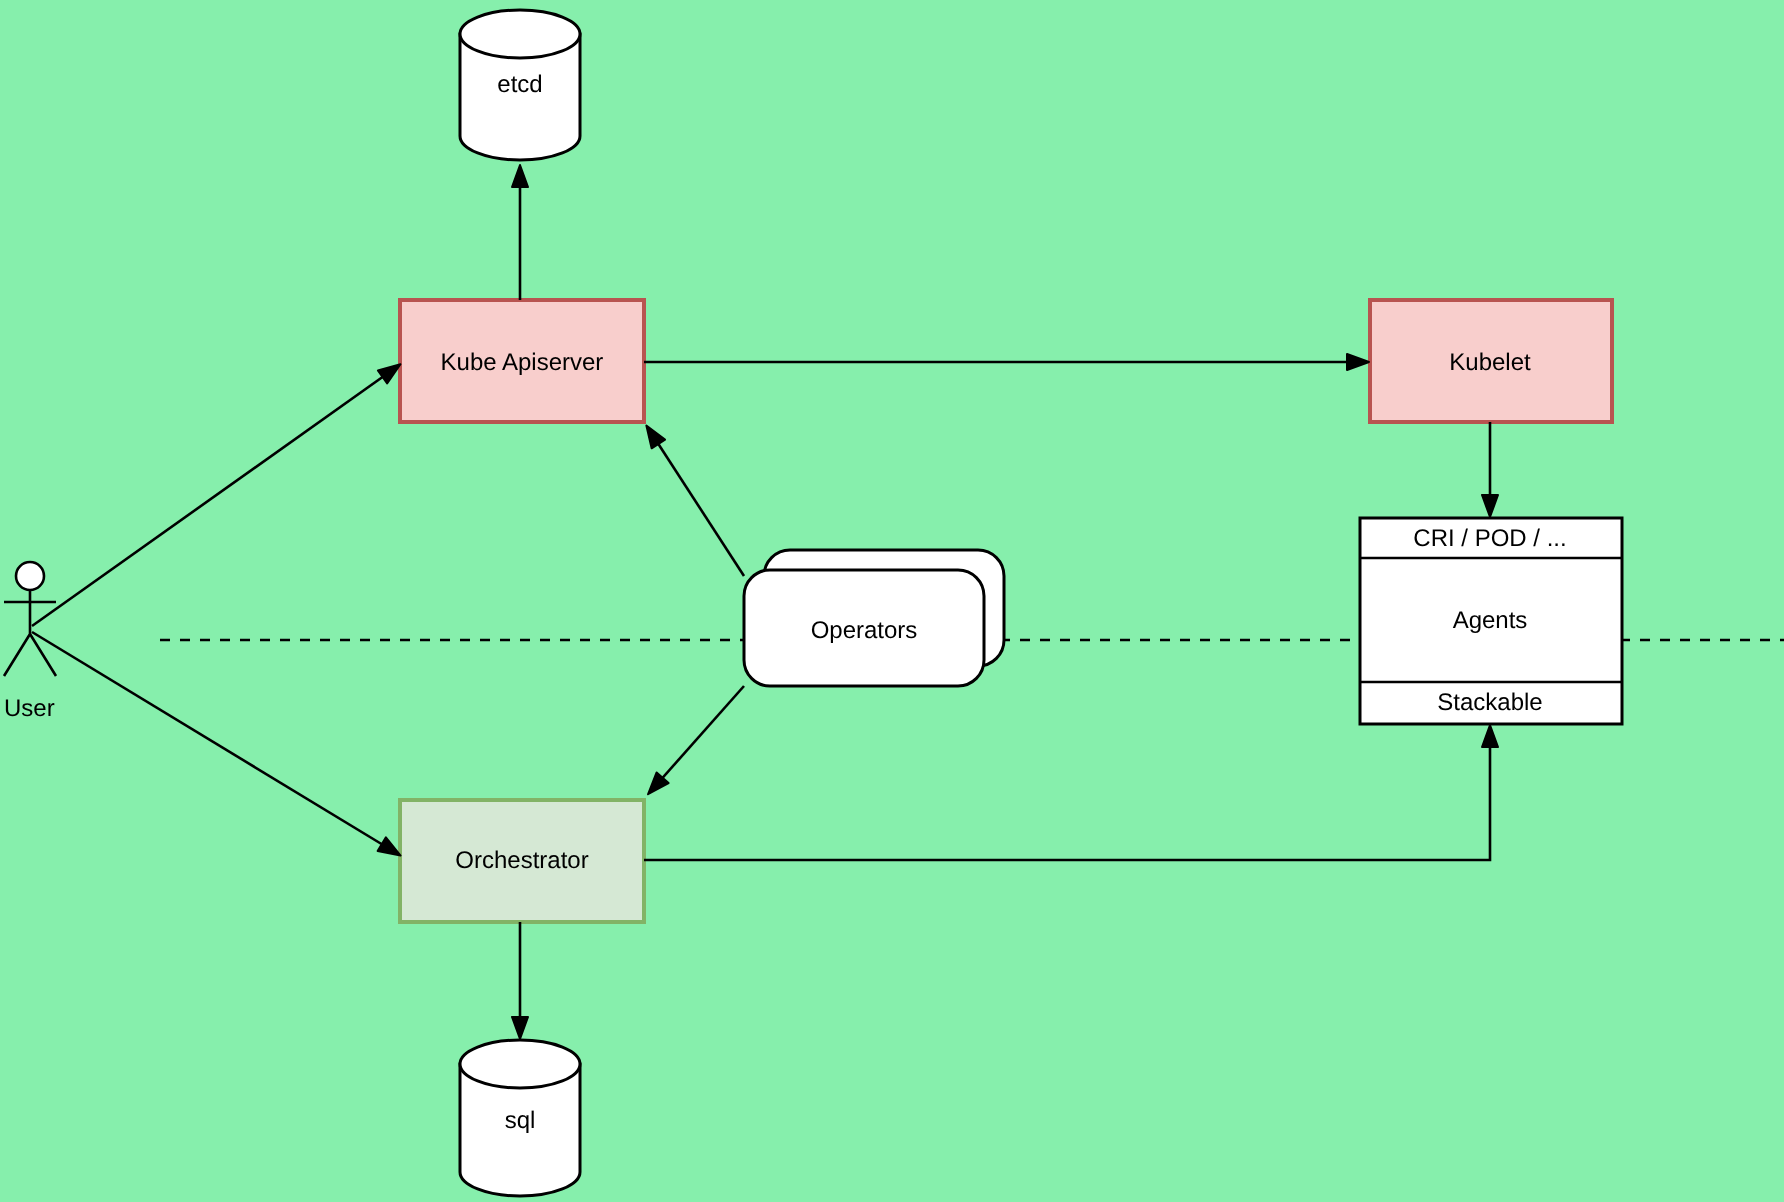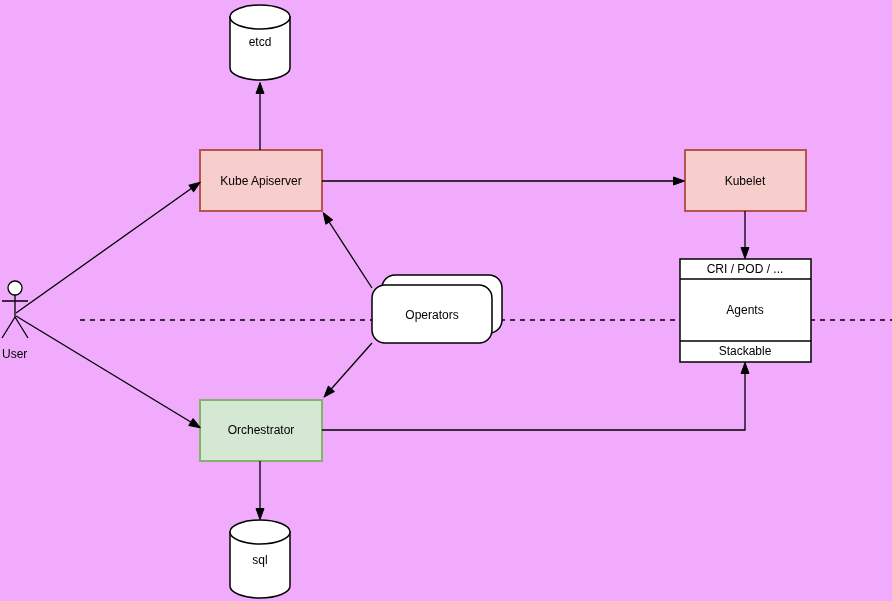--- a/index.html
+++ b/index.html
@@ -1,20 +1,20 @@
 <!DOCTYPE html>
 <html><head>
 <meta charset="utf-8">
 <style>
   html, body { margin: 0; padding: 0; background: #ffffff; }
   .canvas {
     position: relative;
     width: 892px;
     height: 601px;
-    background: #f0abfc;
+    background: #86efac;
     overflow: hidden;
   }
   svg { display: block; }
   .lbl {
     font-family: "Liberation Sans", "DejaVu Sans", sans-serif;
     font-size: 12px;
     fill: #000000;
     user-select: none;
   }
   .shape-white { fill: #ffffff; stroke: #000000; stroke-width: 1.5; }

